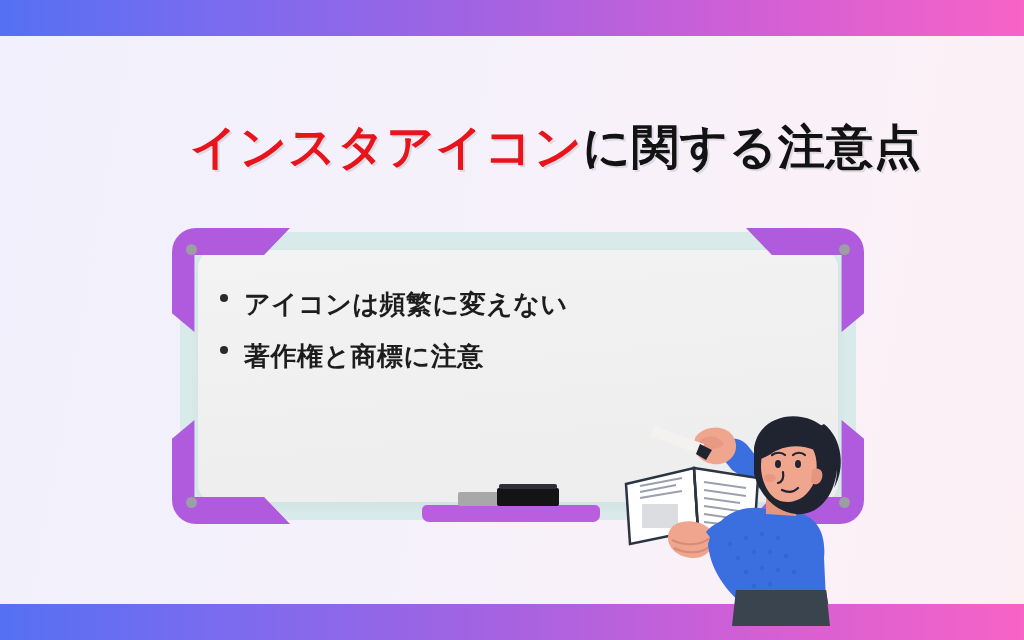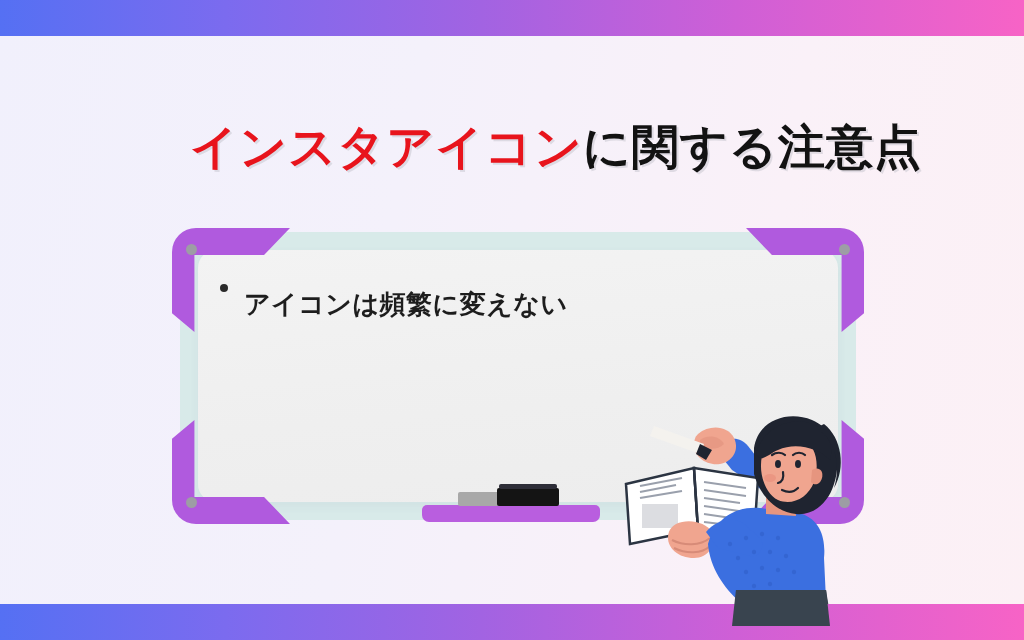--- a/index.html
+++ b/index.html
@@ -122,21 +122,21 @@
     position: absolute;
     left: 48px;
     top: 62px;
     width: 600px;
     margin: 0;
     padding: 0;
     list-style: none;
   }
   #bullets li {
     display: flex;
-    align-items: flex-start;
+    align-items: center;
     margin-bottom: 23px;
     color: #1d1d1d;
     font-size: 26px;
     font-weight: 700;
     letter-spacing: 0.5px;
     line-height: 1.1;
     white-space: nowrap;
   }
   #bullets li:last-child { margin-bottom: 0; }
   .dot {
@@ -224,20 +224,24 @@
 
     <div class="screw tl"></div>
     <div class="screw tr"></div>
     <div class="screw bl"></div>
     <div class="screw br"></div>
 
     <ul id="bullets">
       <li>
         <span class="dot"></span>
         <span>アイコンは頻繁に変えない</span>
+      </li>
+      <li>
+        <span class="dot"></span>
+        <span>著作権と商標に注意</span>
       </li>
     </ul>
 
     <div id="tray"></div>
     <div id="eraser"></div>
     <div id="marker"></div>
 
   </div>
 
   <div id="woman">

